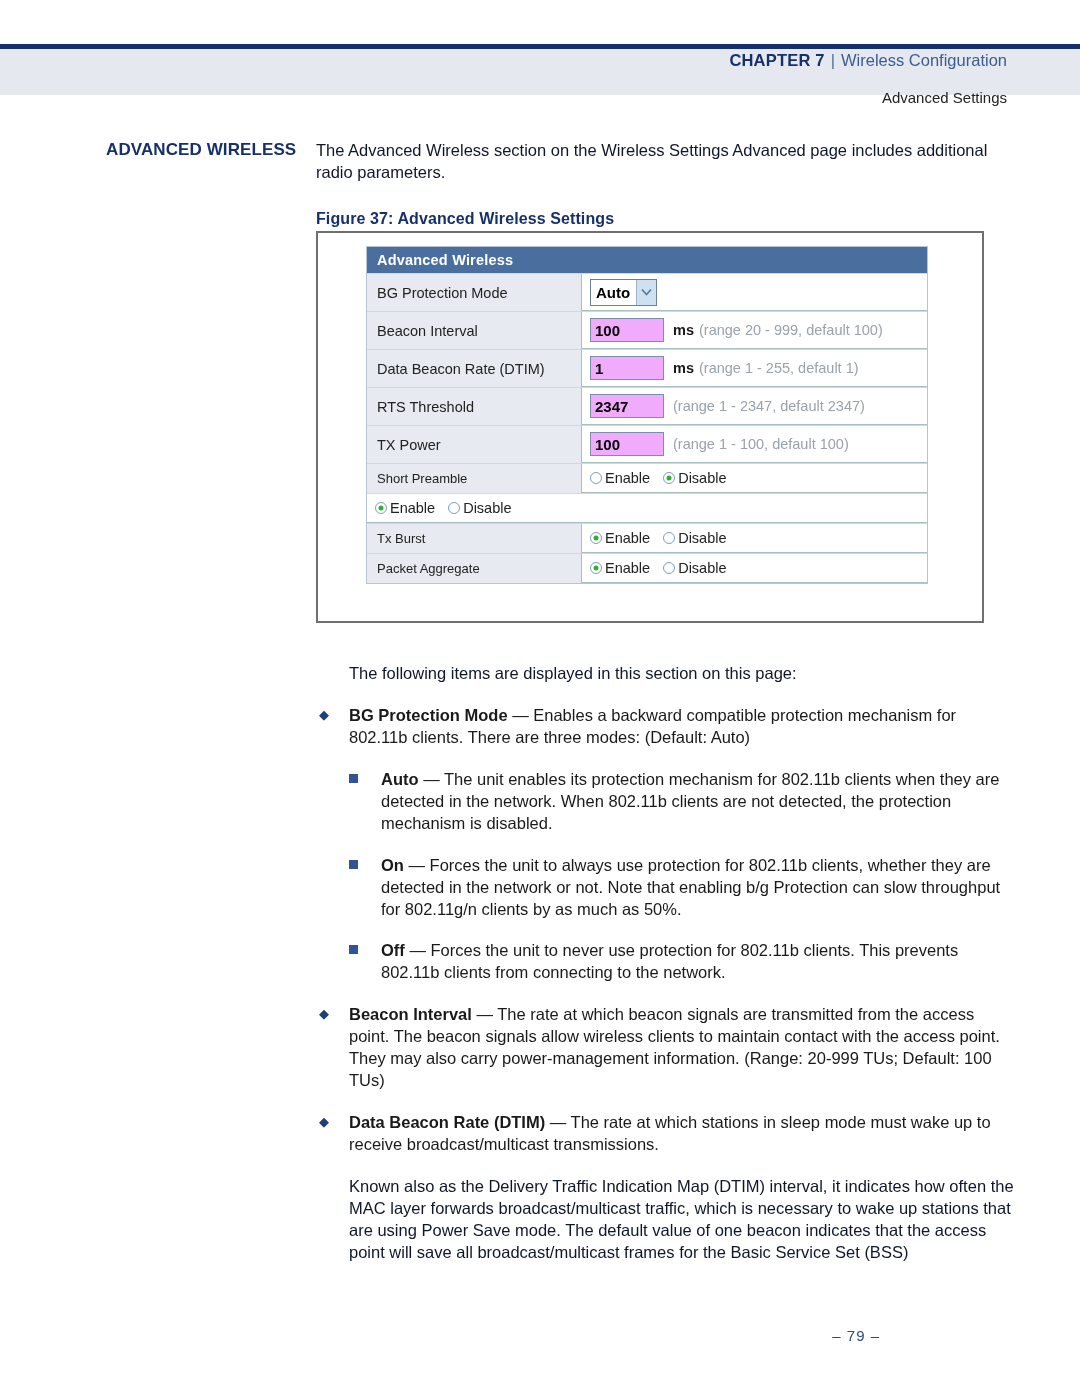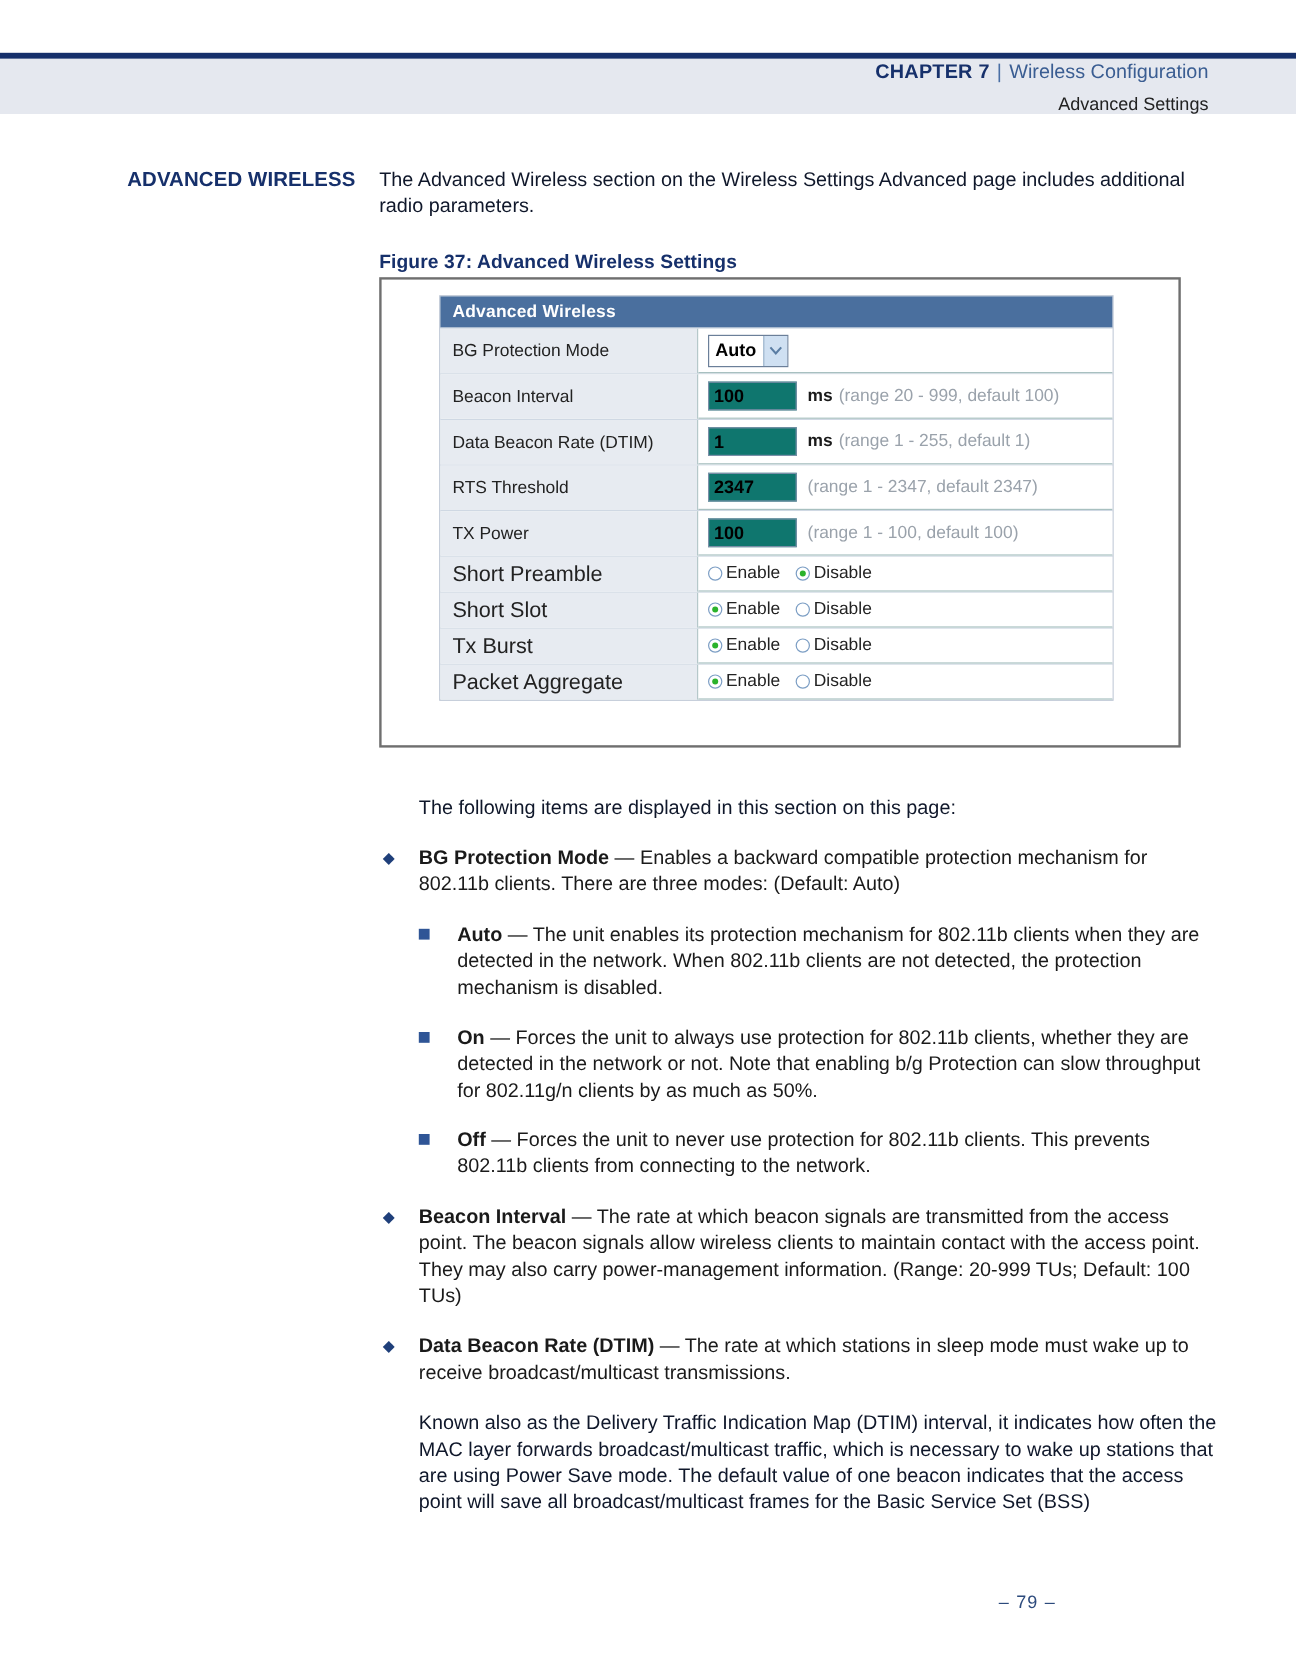--- a/index.html
+++ b/index.html
@@ -58,21 +58,21 @@
     color: #4a6fa5;
     padding: 0 6px;
     font-weight: normal;
   }
   .header-chaptername {
     color: #3a5d92;
   }
   .header-line2 {
     font-size: 15px;
     color: #222222;
-    margin-top: 5px;
+    margin-top: 15px;
   }
 
   
   .side-heading {
     position: absolute;
     left: 106px;
     top: 140px;
     width: 205px;
     color: #16306b;
     font-weight: bold;
@@ -158,28 +158,28 @@
     display: flex;
     align-items: center;
     padding-left: 8px;
     box-sizing: border-box;
     border: 1px solid #a8c0c0;
     border-left: none;
     border-top: none;
     border-right: none;
   }
   .ui-row.compact { min-height: 29px; }
-  .ui-row.compact .ui-label { font-size: 18px; }
+  .ui-row.compact .ui-label { font-size: 13px; }
 
   
   .txt-input {
     width: 74px;
     height: 24px;
     border: 1px solid #7a8fa8;
-    background: #0f766e;
+    background: #f0abfc;
     font-family: "Liberation Sans", sans-serif;
     font-size: 15px;
     font-weight: bold;
     color: #000000;
     padding: 0 0 0 4px;
     box-sizing: border-box;
     line-height: 22px;
   }
   .unit {
     font-size: 14.5px;
@@ -395,21 +395,20 @@
           </span>
           <span class="radio-opt">
             <span class="radio-dot on"></span>
             <span>Disable</span>
           </span>
         </span>
       </div>
     </div>
 
     <div class="ui-row compact">
-      <div class="ui-label">Short Slot</div>
       <div class="ui-field">
         <span class="radio-grp">
           <span class="radio-opt">
             <span class="radio-dot on"></span>
             <span>Enable</span>
           </span>
           <span class="radio-opt">
             <span class="radio-dot"></span>
             <span>Disable</span>
           </span>

